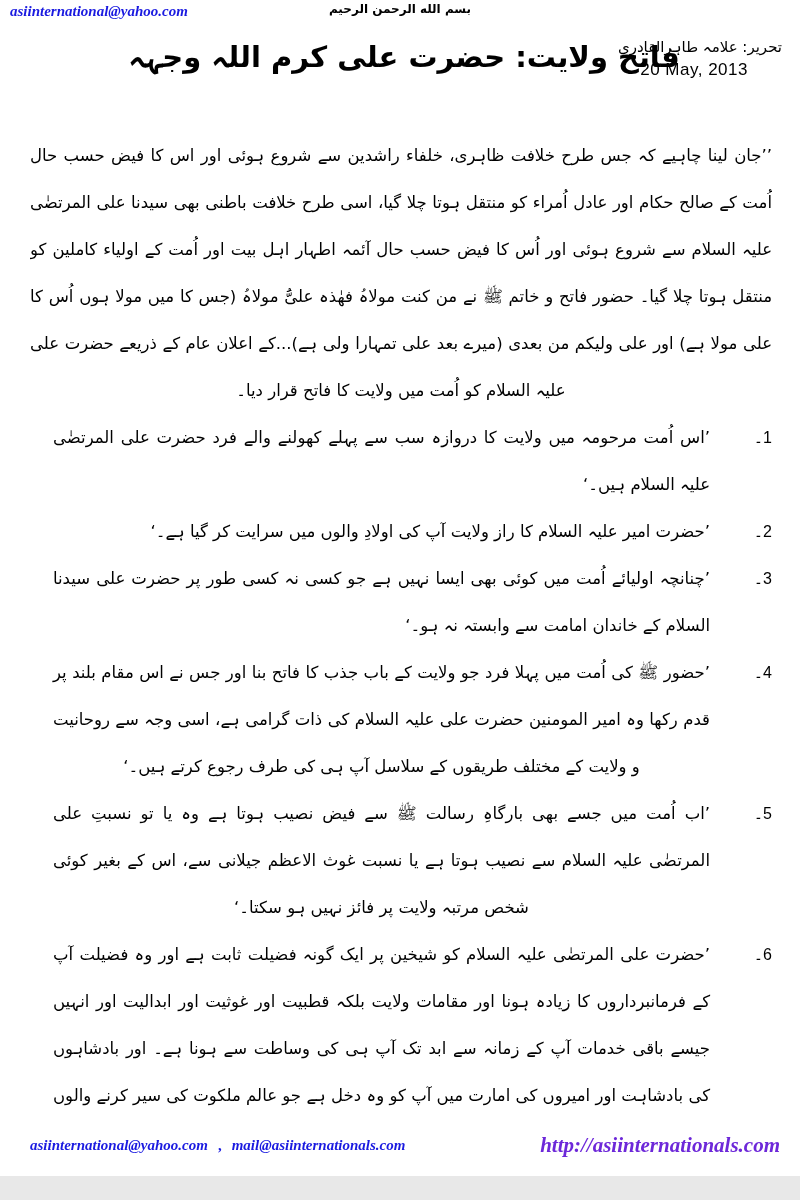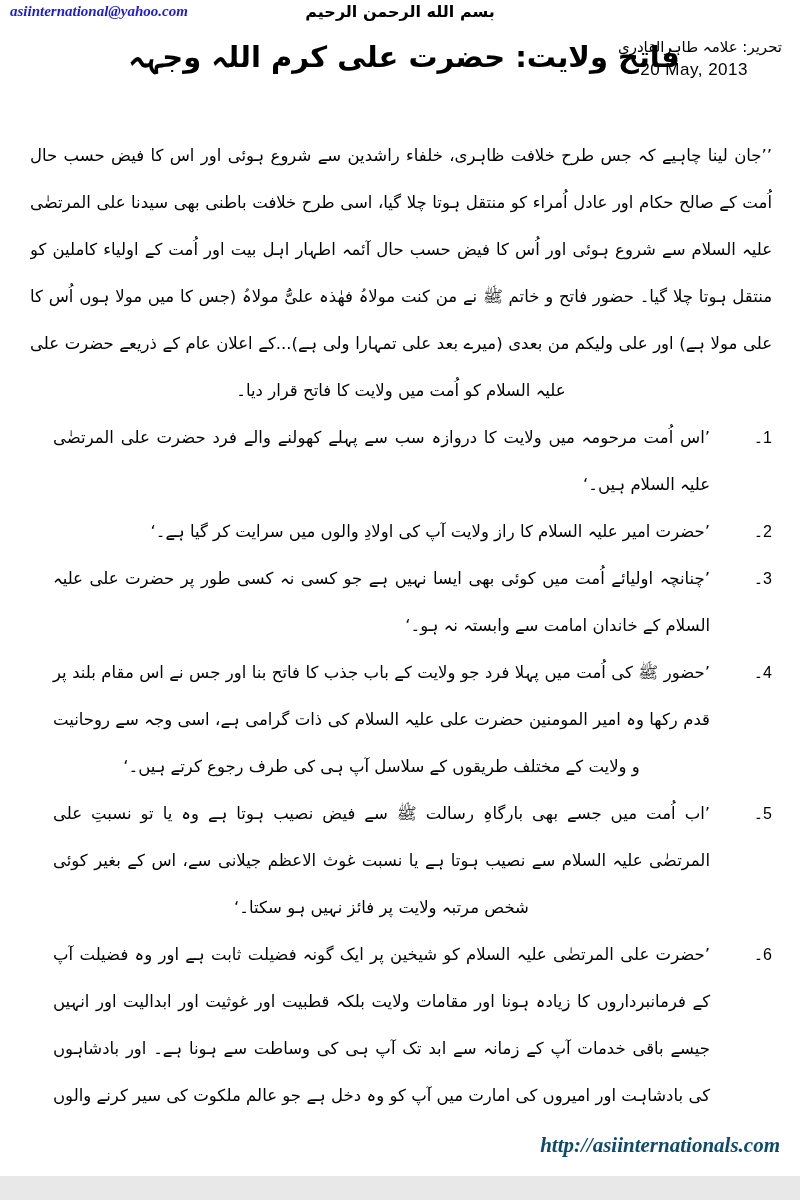--- a/index.html
+++ b/index.html
@@ -10,21 +10,21 @@
     font-family:"DejaVu Sans", sans-serif;
   }
   
   .top-email {
     position:absolute; left:10px; top:3px;
     font:italic 700 15px "Liberation Serif", serif;
     color:#1a1ae0; text-decoration:none;
   }
   .bismillah {
     position:absolute; left:0; right:0; top:2px; text-align:center;
-    direction:rtl; font-weight:700; font-size:16px;
+    direction:rtl; font-weight:700; font-size:12px;
   }
   .byline {
     position:absolute; right:18px; top:30px; direction:rtl;
     font-size:15px; white-space:nowrap;margin-top:8px;
   }
   .date-line {
     position:absolute; right:52px; top:60px;
     font:400 17px "Liberation Sans", sans-serif; letter-spacing:.5px;
   }
   .doc-title {
@@ -50,21 +50,21 @@
   
   .footer-left {
     position:absolute; left:30px; bottom:22px; white-space:nowrap;
     font:italic 700 15px "Liberation Serif", serif; color:#1a1ae0;
   }
   .footer-left a { color:#1a1ae0; text-decoration:none; }
   .footer-sep { padding:0 10px; font-style:normal; }
   .footer-url {
     position:absolute; right:20px; bottom:18px;
     font:italic 700 21px "Liberation Serif", serif;
-    color:#0c4a6e; text-decoration:none; white-space:nowrap;
+    color:#6d28d9; text-decoration:none; white-space:nowrap;
   }
 </style>
 </head>
 <body>
 
 <div class="page">
 
   <a class="top-email" href="#">asiinternational@yahoo.com</a>
 
   <div class="bismillah">بسم الله الرحمن الرحيم</div>
@@ -88,21 +88,21 @@
 
     <div class="list-row">
       <div class="list-marker">2۔</div>
       <div class="list-gap"></div>
       <div class="list-text single">’حضرت امیر علیہ السلام کا راز ولایت آپ کی اولادِ والوں میں سرایت کر گیا ہے۔‘</div>
     </div>
 
     <div class="list-row">
       <div class="list-marker">3۔</div>
       <div class="list-gap"></div>
-      <div class="list-text single">’چنانچہ اولیائے اُمت میں کوئی بھی ایسا نہیں ہے جو کسی نہ کسی طور پر حضرت علی علیہ السلام کے خاندان امامت سے وابستہ نہ ہو۔‘</div>
+      <div class="list-text single">’چنانچہ اولیائے اُمت میں کوئی بھی ایسا نہیں ہے جو کسی نہ کسی طور پر حضرت علی سیدنا السلام کے خاندان امامت سے وابستہ نہ ہو۔‘</div>
     </div>
 
     <div class="list-row">
       <div class="list-marker">4۔</div>
       <div class="list-gap"></div>
       <div class="list-text">’حضور ﷺ کی اُمت میں پہلا فرد جو ولایت کے باب جذب کا فاتح بنا اور جس نے اس مقام بلند پر قدم رکھا وہ امیر المومنین حضرت علی علیہ السلام کی ذات گرامی ہے، اسی وجہ سے روحانیت و ولایت کے مختلف طریقوں کے سلاسل آپ ہی کی طرف رجوع کرتے ہیں۔‘</div>
     </div>
 
     <div class="list-row">
       <div class="list-marker">5۔</div>
@@ -112,16 +112,17 @@
 
 
     <div class="list-row">
       <div class="list-marker">6۔</div>
       <div class="list-gap"></div>
       <div class="list-text">’حضرت علی المرتضٰی علیہ السلام کو شیخین پر ایک گونہ فضیلت ثابت ہے اور وہ فضیلت آپ کے فرمانبرداروں کا زیادہ ہونا اور مقامات ولایت بلکہ قطبیت اور غوثیت اور ابدالیت اور انہیں جیسے باقی خدمات آپ کے زمانہ سے ابد تک آپ ہی کی وساطت سے ہونا ہے۔ اور بادشاہوں کی بادشاہت اور امیروں کی امارت میں آپ کو وہ دخل ہے جو عالم ملکوت کی سیر کرنے والوں پر مخفی نہیں۔ اہل ولایت کے اکثر سلسلے جناب مرتضٰی ہی کی طرف منسوب ہیں۔ پس قیامت کے دِن بہت سے فرمانبرداروں کی وجہ سے جن میں اکثر بڑی شانوں والے اور مرتبہ والے ہونگے حضرت مرتضٰی کا لشکر اس رونق اور بزرگی سے دکھائی دے گا کہ اس مقام کا تماشہ دیکھنے والوں کے لئے یہ امر نہایت ہی تعجب کا باعث ہوگا۔‘</div>
     </div>
 
   </div>
 
+  <div class="footer-left"><a href="#">asiinternational@yahoo.com</a><span class="footer-sep">,</span><a href="#">mail@asiinternationals.com</a></div>
 
   <a class="footer-url" href="#">http://asiinternationals.com</a>
 
 </div>
 
 </body></html>

